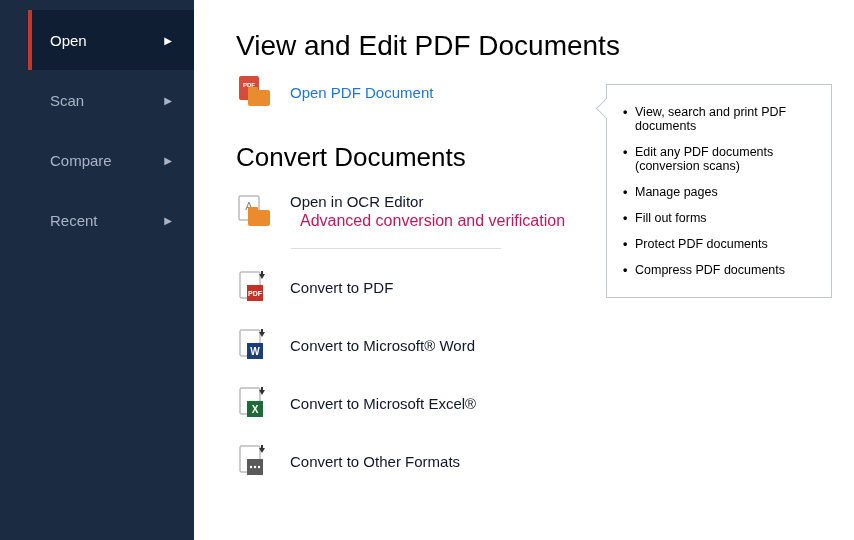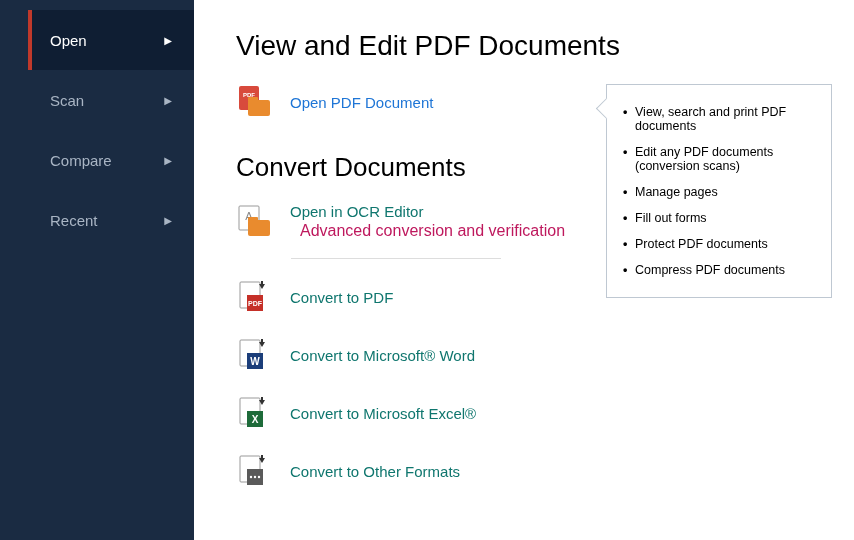--- a/index.html
+++ b/index.html
@@ -5,26 +5,26 @@
   * { margin: 0; padding: 0; box-sizing: border-box; }
   body { font-family: "Segoe UI", Arial, sans-serif; background: #fff; width: 854px; height: 540px; overflow: hidden; }
   .app { display: flex; width: 100%; height: 100%; }
   .sidebar { width: 194px; background: #1a2b42; display: flex; flex-direction: column; padding-top: 10px; }
   .sidebar-item { display: flex; align-items: center; justify-content: space-between; height: 60px; padding: 0 22px; color: #a9b5c4; font-size: 15px; cursor: pointer; position: relative; margin-left: 28px; }
   .sidebar-item.active { background: #0f1e33; color: #fff; }
   .sidebar-item.active::before { content: ""; position: absolute; left: 0; top: 0; bottom: 0; width: 4px; background: #c0392b; }
   .sidebar-item .arrow { font-size: 10px; color: #a9b5c4; }
   .sidebar-item.active .arrow { color: #fff; }
   .main { flex: 1; padding: 30px 40px 20px 42px; position: relative; }
-  h1 { font-weight: 300; font-size: 28px; color: #000; margin-bottom: 16px; }
+  h1 { font-weight: 300; font-size: 28px; color: #000; margin-bottom: 6px; }
   h2 { font-weight: 300; font-size: 26px; color: #000; margin: 26px 0 14px 0; }
   .action-row { display: flex; align-items: center; gap: 18px; padding: 6px 0; cursor: pointer; }
   .action-row.highlight .action-title { color: #1e75d6; }
   .action-text { display: flex; flex-direction: column; }
-  .action-title { font-size: 15px; color: #0f766e; font-weight: 400; }
+  .action-title { font-size: 15px; color: #0f172a; font-weight: 400; }
   .action-sub { font-size: 16px; color: #be185d; margin-top: 2px; margin-left: 10px; }
   .icon { width: 36px; height: 36px; flex: 0 0 36px; }
   hr.sep { border: none; border-top: 1px solid #ddd; margin: 12px 0 14px 55px; width: 210px; }
   .convert-list .action-row { margin: 10px 0; }
   .info-box { position: absolute; top: 84px; right: 22px; width: 226px; border: 1px solid #bfc8d2; background: #fff; padding: 14px 16px; }
   .info-box::before { content: ""; position: absolute; left: -8px; top: 16px; width: 14px; height: 14px; background: #fff; border-left: 1px solid #bfc8d2; border-bottom: 1px solid #bfc8d2; transform: rotate(45deg); }
   .info-box ul { list-style: none; }
   .info-box li { font-size: 12.5px; color: #000; padding: 6px 0 6px 12px; position: relative; }
   .info-box li::before { content: "•"; position: absolute; left: 0; font-weight: bold; }
 </style>

